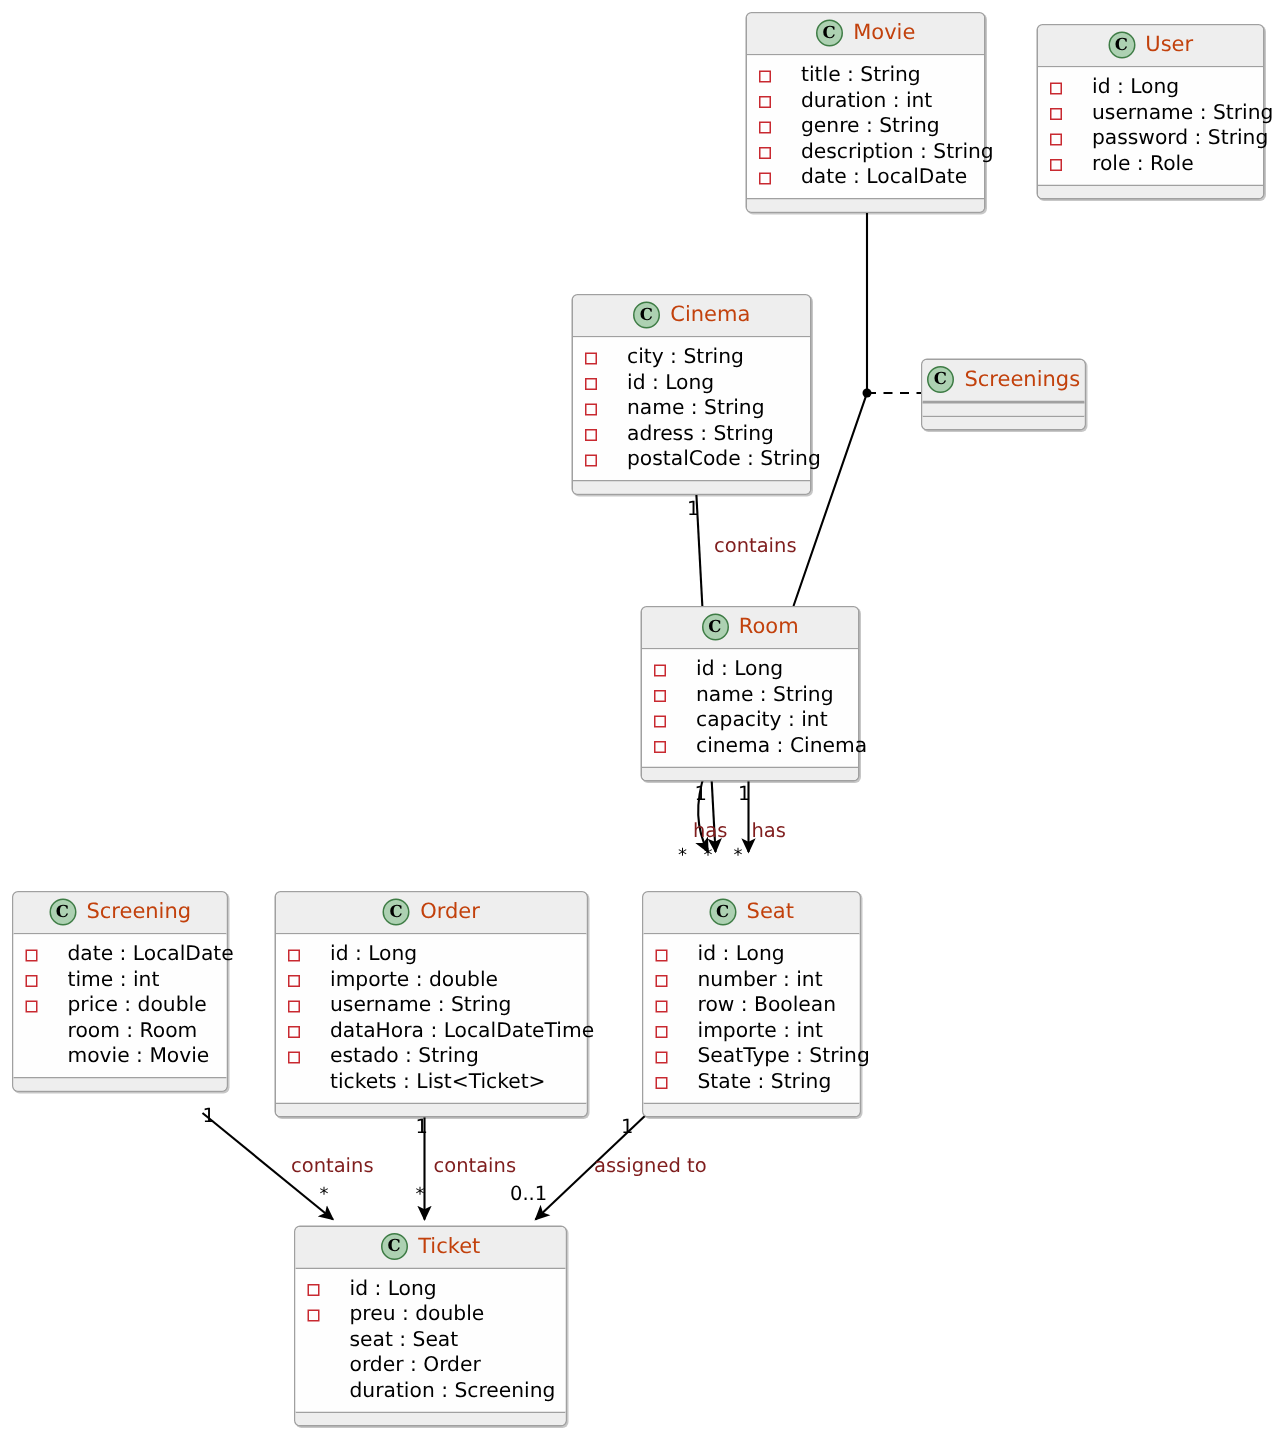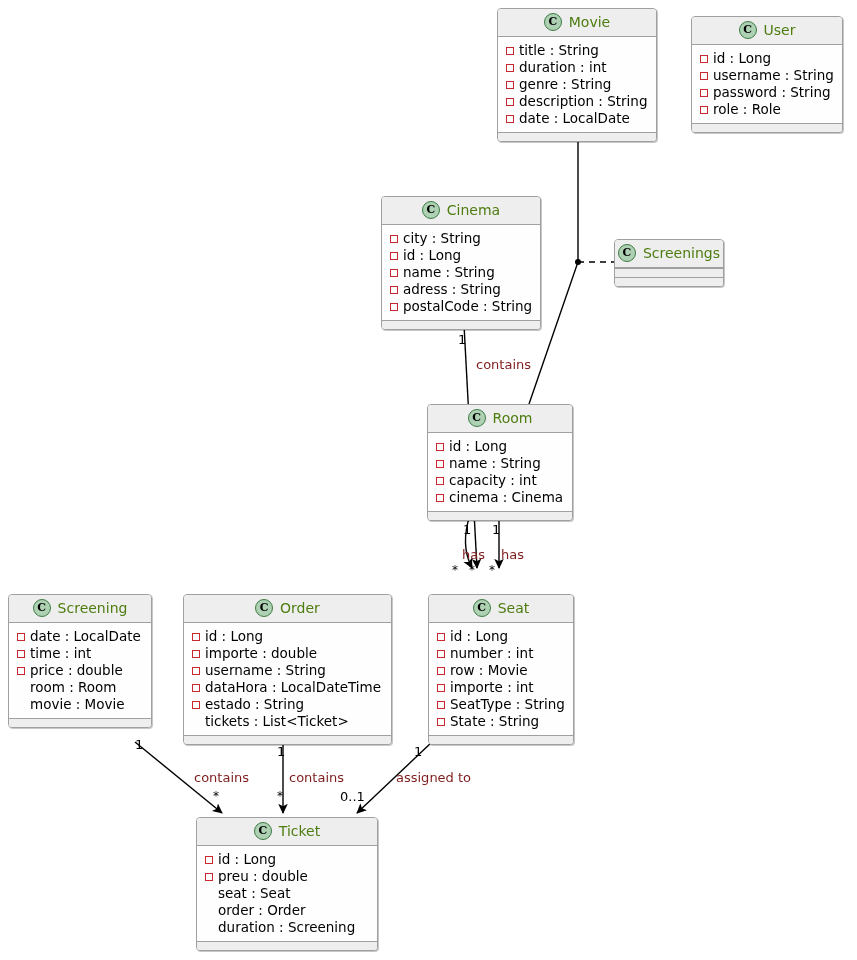--- a/index.html
+++ b/index.html
@@ -59,32 +59,32 @@
     border: 1px solid #3E7C45;
     color: #000000;
     font-size: 11px;
     font-weight: bold;
     text-align: center;
     font-family: "DejaVu Serif", serif;
     flex: 0 0 auto;
   }
   .class-title {
     font-size: 14px;
-    color: #4d7c0f;
+    color: #c2410c;
     line-height: 17px;
   }
   .uml-attrs {
     box-sizing: border-box;
     padding: 5px 8px 5px 8px;
     background: #FEFEFE;
   }
   .attr-row {
     display: flex;
     align-items: center;
-    gap: 5px;
+    gap: 20px;
     font-size: 13.5px;
     line-height: 17px;
     color: #000000;
     white-space: nowrap;
     height: 17px;
   }
   .attr-marker {
     display: inline-block;
     width: 6px;
     height: 6px;
@@ -335,21 +335,21 @@
         <div class="attr-row">
           <span class="attr-marker"></span>
           <span>id : Long</span>
         </div>
         <div class="attr-row">
           <span class="attr-marker"></span>
           <span>number : int</span>
         </div>
         <div class="attr-row">
           <span class="attr-marker"></span>
-          <span>row : Movie</span>
+          <span>row : Boolean</span>
         </div>
         <div class="attr-row">
           <span class="attr-marker"></span>
           <span>importe : int</span>
         </div>
         <div class="attr-row">
           <span class="attr-marker"></span>
           <span>SeatType : String</span>
         </div>
         <div class="attr-row">

